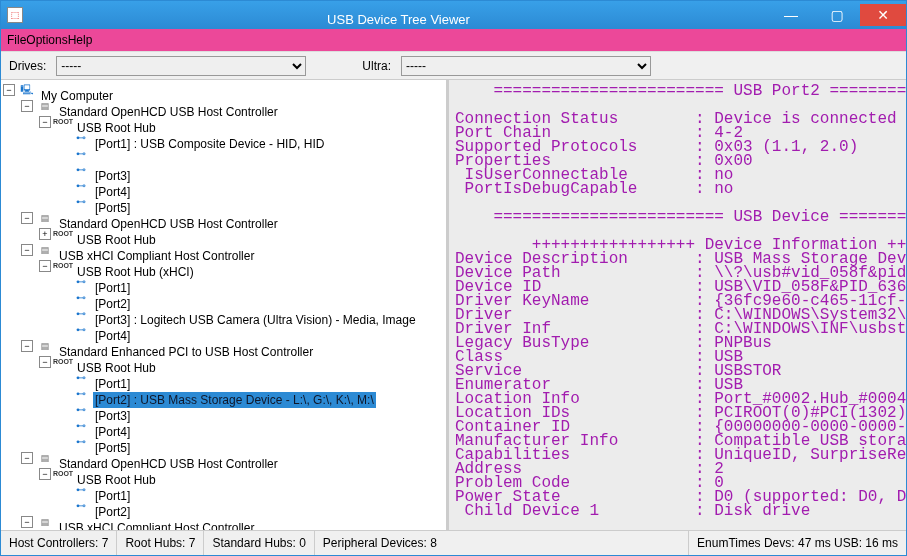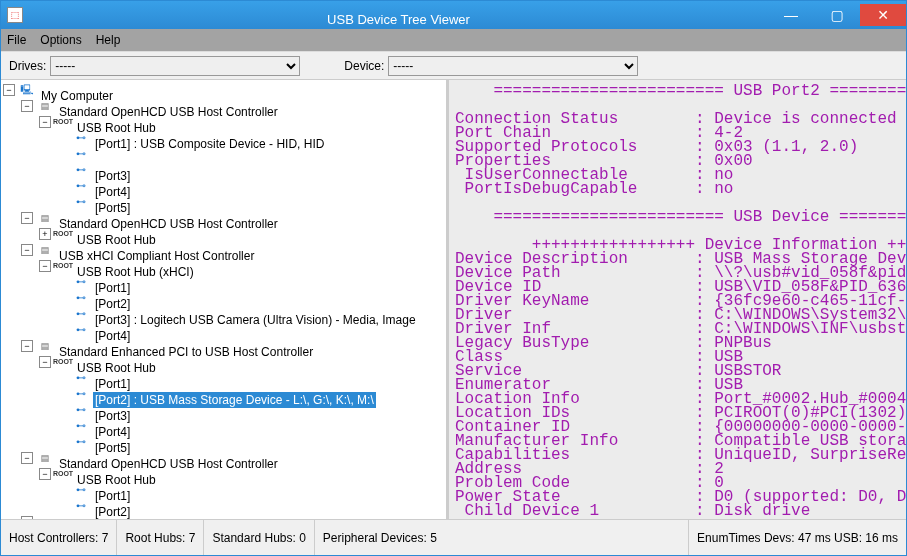--- a/index.html
+++ b/index.html
@@ -2,43 +2,43 @@
 <html><head>
 <meta charset="utf-8">
 <style>
 * { box-sizing: border-box; margin: 0; padding: 0; }
 body { font-family: "Segoe UI", Tahoma, sans-serif; font-size: 12px; background: #fff; width: 907px; height: 556px; overflow: hidden; display: flex; flex-direction: column; border: 1px solid #2c8ad4; }
 .titlebar { background: linear-gradient(to bottom, #38a0e8, #2c8ad4); color: #fff; display: flex; align-items: center; height: 28px; }
 .titlebar .icon { width: 16px; height: 16px; margin: 0 6px; background: #fff; border: 1px solid #888; font-size: 9px; line-height: 14px; text-align:center; color:#d00;}
 .titlebar .title { flex: 1; text-align: center; font-size: 13px; margin-top: 9px; }
 .titlebar .winbtn { width: 46px; height: 22px; display: flex; align-items: center; justify-content: center; color: #fff; font-size: 14px; }
 .titlebar .close { background: #e04a3f; }
-.menubar { background: #a3a3a3; padding: 11px 6px; display: flex; gap: 14px; border-bottom: 1px solid #ddd; height: 22px; align-items:center;}
+.menubar { background: #ec4899; padding: 11px 6px; display: flex; border-bottom: 1px solid #ddd; height: 22px; align-items:center;}
 .menubar span { cursor: default; }
-.toolbar { background: #f0f0f0; padding: 4px 8px; display: flex; align-items: center; gap: 2px; border-bottom: 1px solid #ccc; height: 28px;}
+.toolbar { background: #f0f0f0; padding: 4px 8px; display: flex; align-items: center; gap: 8px; border-bottom: 1px solid #ccc; height: 28px;}
 .toolbar label { margin-right: 2px; }
 .toolbar select { flex: 0 0 250px; font-size: 12px; height: 20px; border:1px solid #999;}
 .toolbar .gap { width: 40px; }
 .main { flex: 1; display: flex; overflow: hidden; }
 .tree { width: 448px; overflow: auto; border-right: 3px solid #ccc; background:#fff; padding: 2px 0; font-size:12px; line-height:16px;}
 .tree ul { list-style: none; padding-left: 18px; }
 .tree > ul { padding-left: 2px; }
 .tree li { white-space: nowrap; position:relative;}
 .tree .row { display: flex; align-items: center; height: 16px; }
 .tree .exp { width: 12px; height: 12px; border: 1px solid #888; font-size: 9px; line-height: 10px; text-align: center; margin-right: 3px; background:#fff; cursor:pointer; flex-shrink:0;}
 .tree .noexp { width: 15px; display:inline-block; flex-shrink:0;}
 .tree .ticon { width: 18px; height: 14px; margin-right: 3px; display:inline-flex; align-items:center; justify-content:center; flex-shrink:0; font-size:10px;}
 .tree .ticon.pc { color:#1874cd; }
 .tree .ticon.ctrl { color:#666; font-size:9px; }
 .tree .ticon.root::before { content:"ROOT"; font-size:7px; font-weight:bold; color:#333;}
 .tree .ticon.port { color:#1874cd; }
 .tree .txt { padding: 0 2px; margin-top: 12px; }
-.tree .sel .txt { background: #2c8ad4; color: #ffffff; }
+.tree .sel .txt { background: #2c8ad4; color: #0f172a; }
 .details { flex: 1; overflow: auto; background: #ececec; font-family: "Courier New", monospace; font-size: 16px; white-space: pre; padding: 4px 6px; line-height: 14px; color:#a21caf;}
-.statusbar { display: flex; border-top: 1px solid #ccc; background: #f0f0f0; height: 36px; align-items: center; font-size: 12px;}
+.statusbar { display: flex; border-top: 1px solid #ccc; background: #f0f0f0; height: 25px; align-items: center; font-size: 12px;}
 .statusbar .cell { padding: 0 8px; border-right: 1px solid #ccc; height:100%; display:flex; align-items:center;}
 .statusbar .cell:last-child { border-right:none; }
 .statusbar .wide { flex:1;}
 ::-webkit-scrollbar { width: 16px; height: 16px; }
 ::-webkit-scrollbar-track { background: #f0f0f0; }
 ::-webkit-scrollbar-thumb { background: #c0c0c0; border: 1px solid #a0a0a0;}
 </style>
 </head>
 <body>
 
@@ -53,21 +53,21 @@
 <div class="menubar">
   <span>File</span>
   <span>Options</span>
   <span>Help</span>
 </div>
 
 <div class="toolbar">
   <label>Drives:</label>
   <select><option>-----</option></select>
   <div class="gap"></div>
-  <label>Device:</label>
+  <label>Ultra:</label>
   <select><option>-----</option></select>
 </div>
 
 <div class="main">
   <div class="tree">
     <ul>
       <li>
           <div class="row">
             <span class="exp">−</span>
             <span class="ticon pc">🖳</span>
@@ -314,15 +314,15 @@
 Address                  : 2
 Problem Code             : 0
 Power State              : D0 (supported: D0, D3, wake fr
  Child Device 1          : Disk drive</div>
 </div>
 
 <div class="statusbar">
   <div class="cell">Host Controllers: 7</div>
   <div class="cell">Root Hubs: 7</div>
   <div class="cell">Standard Hubs: 0</div>
-  <div class="cell wide">Peripheral Devices: 5</div>
+  <div class="cell wide">Peripheral Devices: 8</div>
   <div class="cell">EnumTimes   Devs: 47 ms    USB: 16 ms</div>
 </div>
 
 </body></html>

